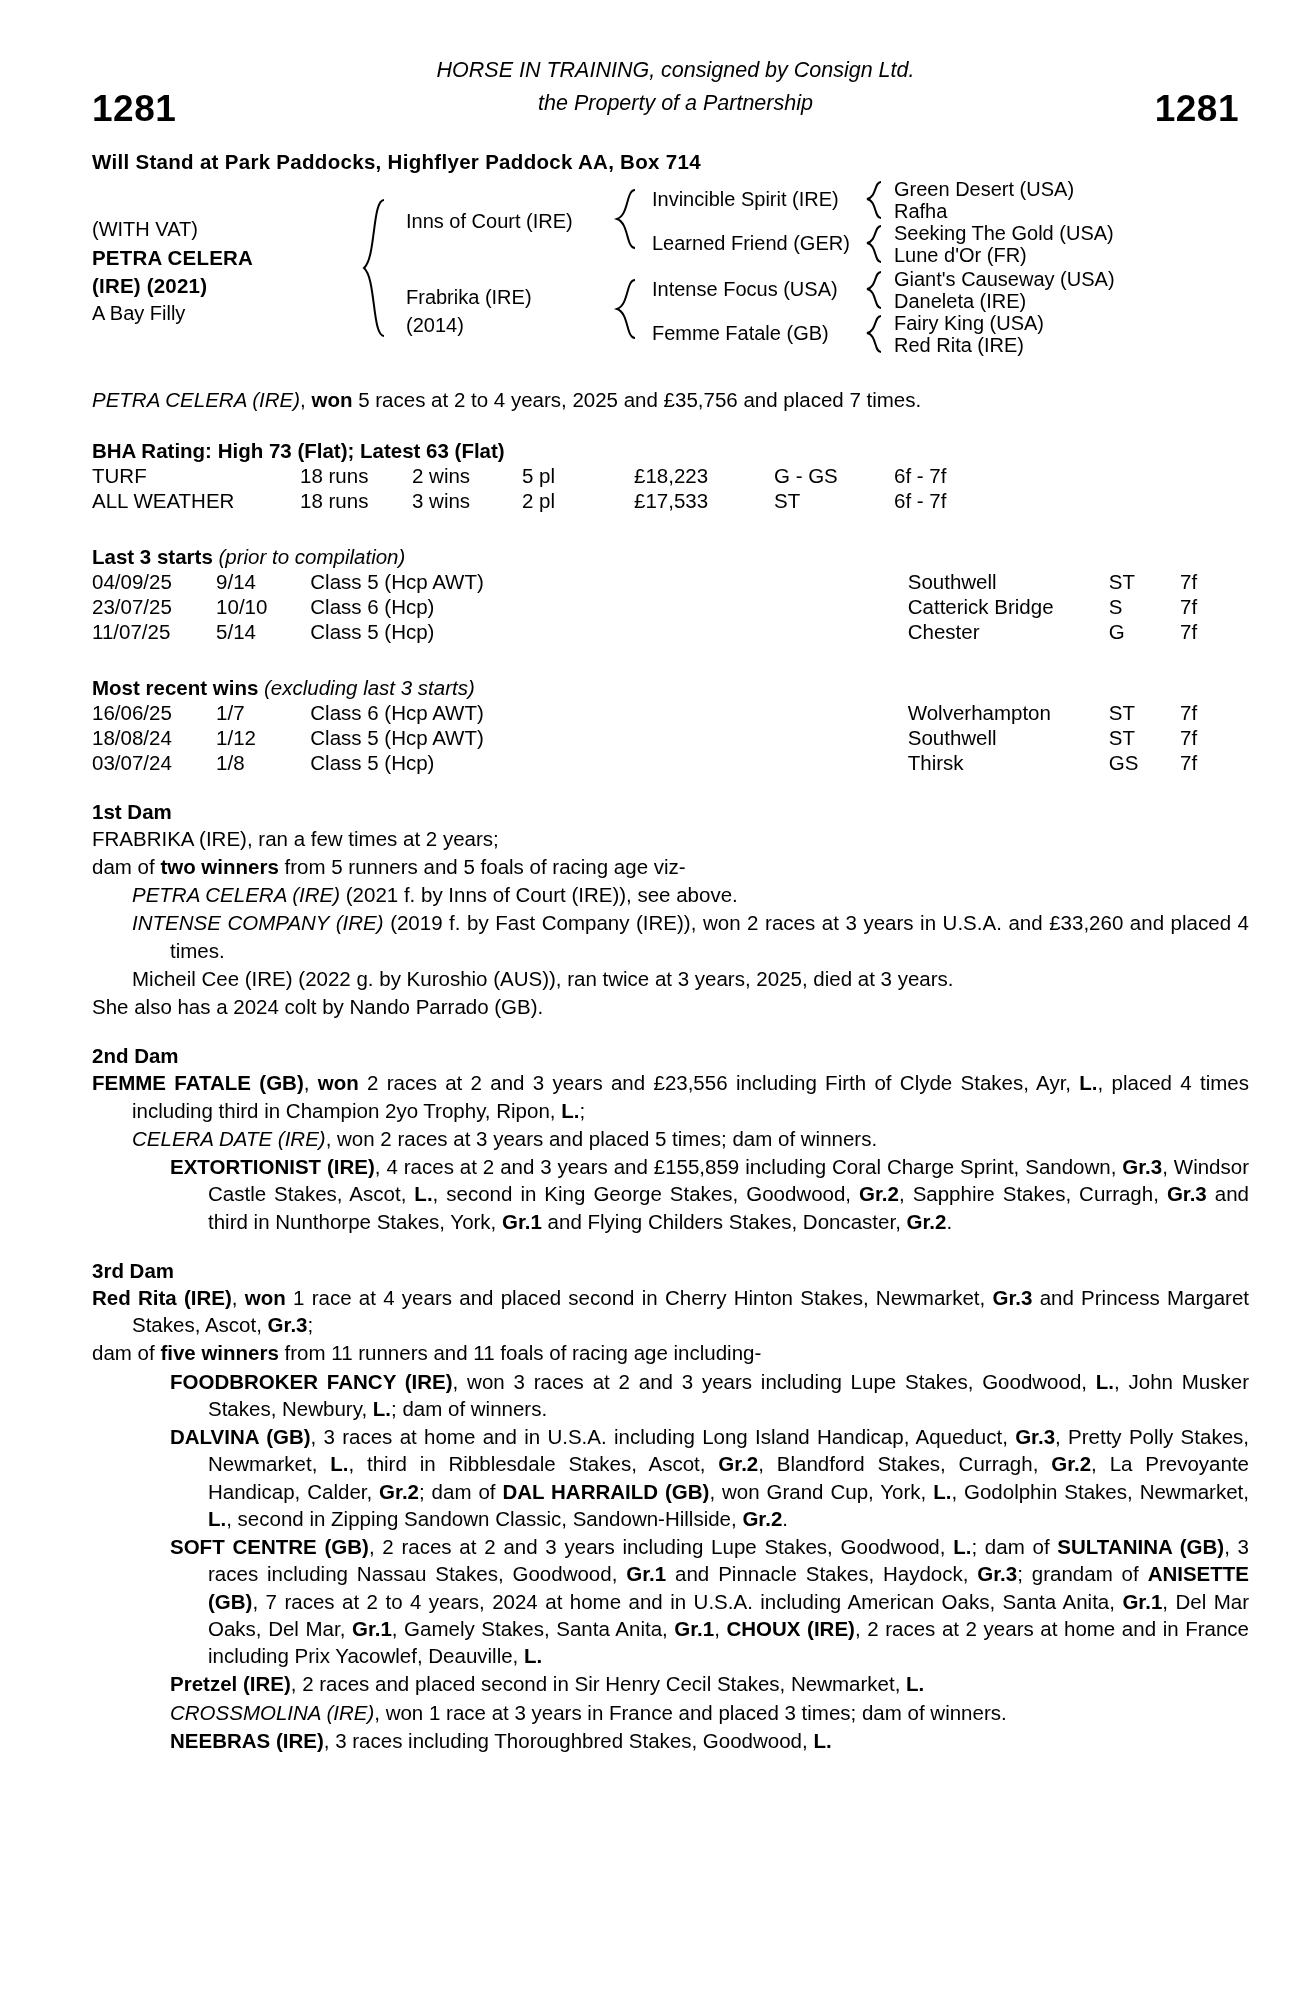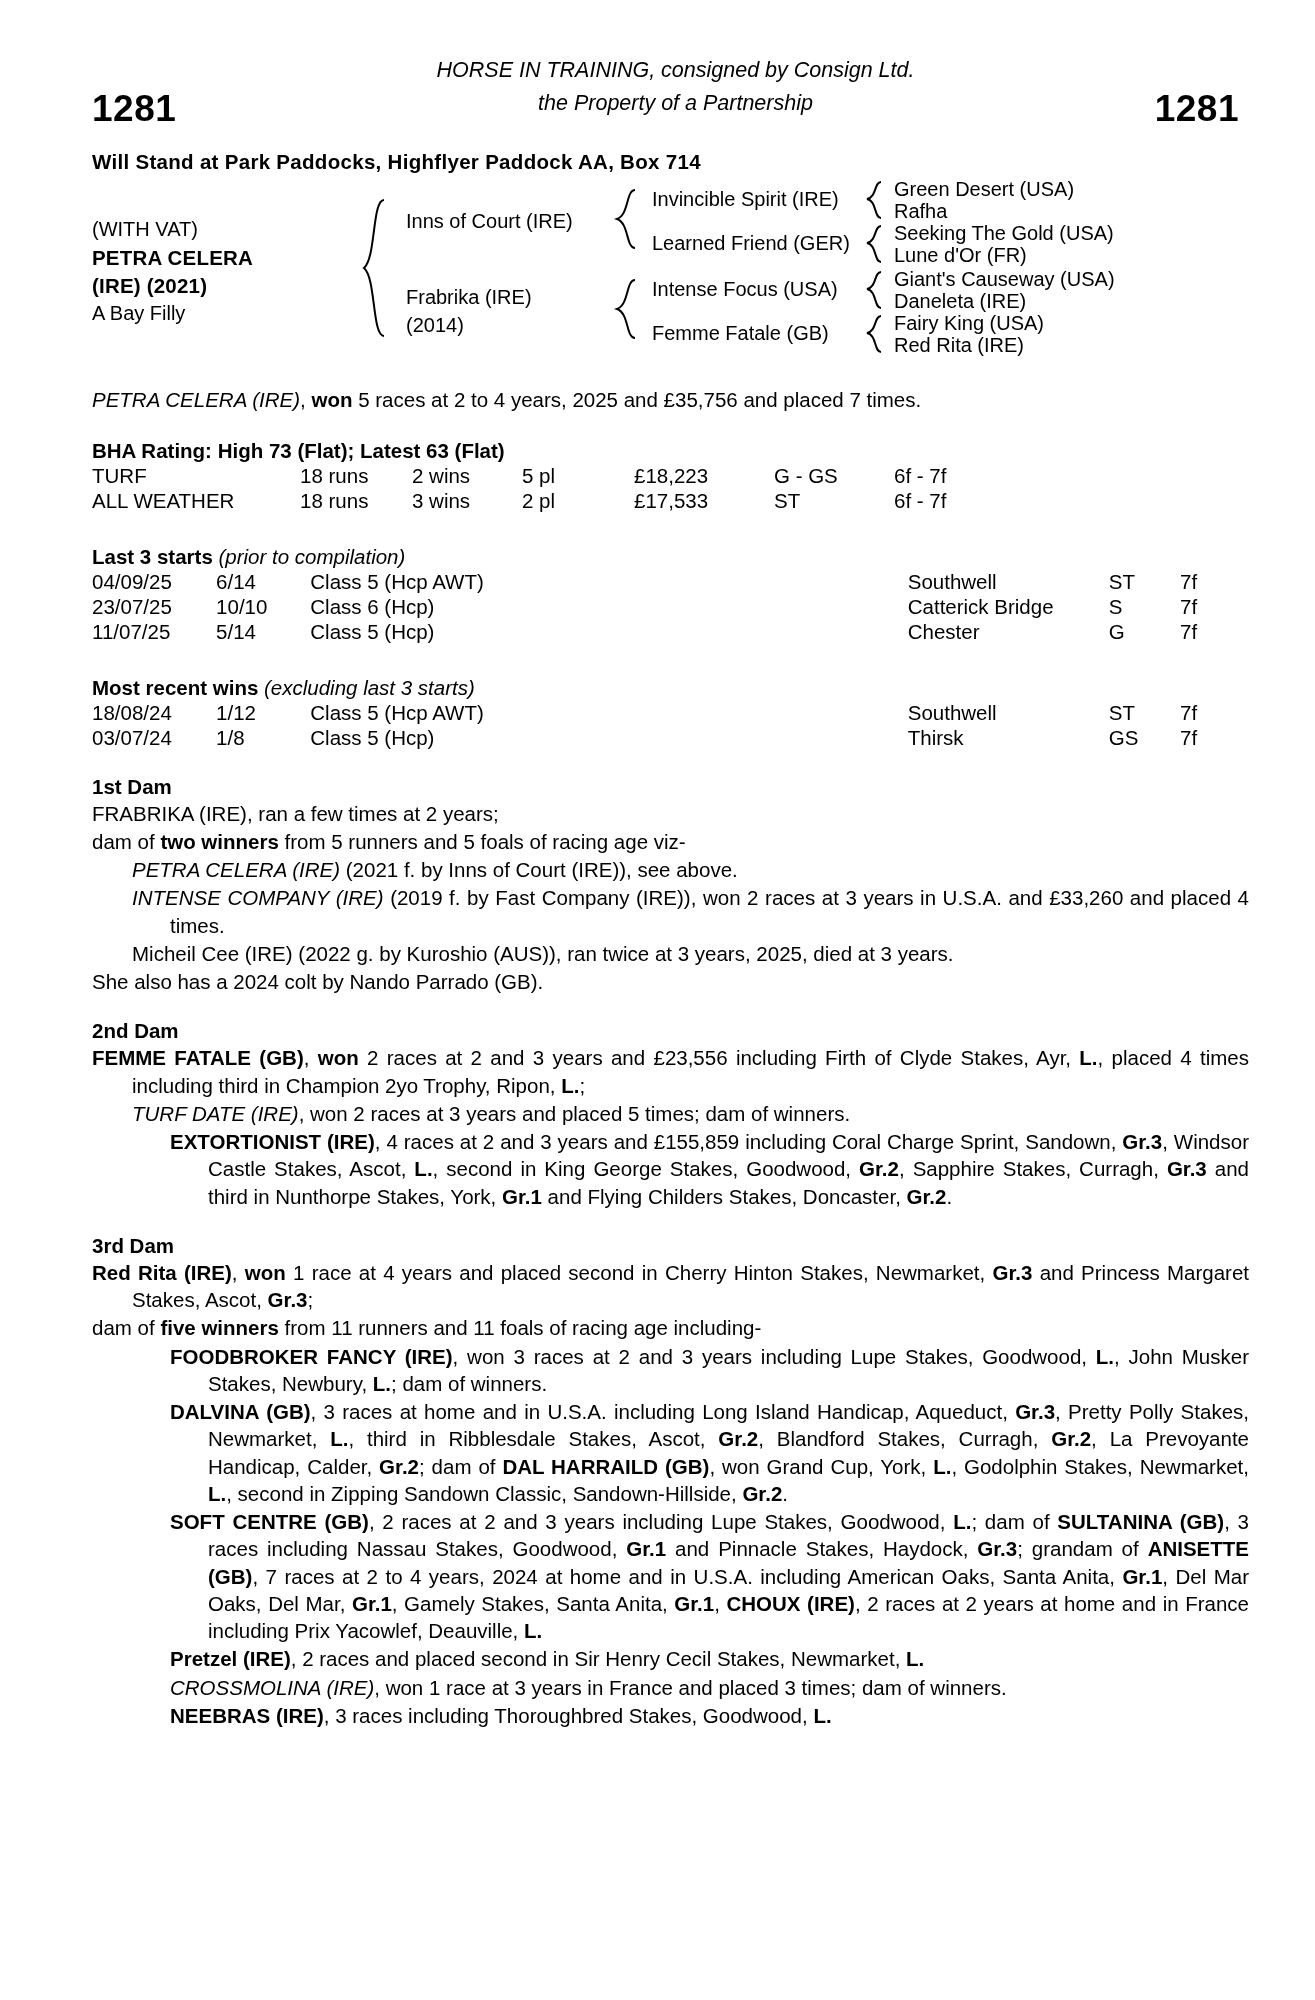--- a/index.html
+++ b/index.html
@@ -299,21 +299,21 @@
   </tbody>
     </table>
 
   <div class="section-head">
     <span>Last 3 starts</span><span class="sub"> (prior to compilation)</span>
   </div>
   <table class="runs">
     <tbody>
         <tr>
       <td class="r1">04/09/25</td>
-      <td class="r2">6/14</td>
+      <td class="r2">9/14</td>
       <td class="r3">Class 5 (Hcp AWT)</td>
       <td class="r4">Southwell</td>
       <td class="r5">ST</td>
       <td class="r6">7f</td>
     </tr>
     <tr>
       <td class="r1">23/07/25</td>
       <td class="r2">10/10</td>
       <td class="r3">Class 6 (Hcp)</td>
       <td class="r4">Catterick Bridge</td>
@@ -329,20 +329,28 @@
       <td class="r6">7f</td>
     </tr>
   </tbody>
     </table>
 
   <div class="section-head">
     <span>Most recent wins</span><span class="sub"> (excluding last 3 starts)</span>
   </div>
   <table class="runs">
     <tbody>
+        <tr>
+      <td class="r1">16/06/25</td>
+      <td class="r2">1/7</td>
+      <td class="r3">Class 6 (Hcp AWT)</td>
+      <td class="r4">Wolverhampton</td>
+      <td class="r5">ST</td>
+      <td class="r6">7f</td>
+    </tr>
     <tr>
       <td class="r1">18/08/24</td>
       <td class="r2">1/12</td>
       <td class="r3">Class 5 (Hcp AWT)</td>
       <td class="r4">Southwell</td>
       <td class="r5">ST</td>
       <td class="r6">7f</td>
     </tr>
     <tr>
       <td class="r1">03/07/24</td>
@@ -367,21 +375,21 @@
     <i>INTENSE COMPANY (IRE)</i><span> (2019 f. by Fast Company (IRE)), won 2 races at 3 years in U.S.A. and £33,260 and placed 4 times.</span>
   </div>
   <div class="para nj hang1">Micheil Cee (IRE) (2022 g. by Kuroshio (AUS)), ran twice at 3 years, 2025, died at 3 years.</div>
   <div class="para nj">She also has a 2024 colt by Nando Parrado (GB).</div>
 
   <div class="dam-head">2nd Dam</div>
   <div class="para" style="padding-left:40px; text-indent:-40px;">
     <b>FEMME FATALE (GB)</b><span>, </span><b>won</b><span> 2 races at 2 and 3 years and £23,556 including Firth of Clyde Stakes, Ayr, </span><b>L.</b><span>, placed 4 times including third in Champion 2yo Trophy, Ripon, </span><b>L.</b><span>;</span>
   </div>
   <div class="para nj hang1">
-    <i>TURF DATE (IRE)</i><span>, won 2 races at 3 years and placed 5 times; dam of winners.</span>
+    <i>CELERA DATE (IRE)</i><span>, won 2 races at 3 years and placed 5 times; dam of winners.</span>
   </div>
   <div class="para" style="padding-left:116px; text-indent:-38px;">
     <b>EXTORTIONIST (IRE)</b><span>, 4 races at 2 and 3 years and £155,859 including Coral Charge Sprint, Sandown, <b>Gr.3</b>, Windsor Castle Stakes, Ascot, <b>L.</b>, second in King George Stakes, Goodwood, <b>Gr.2</b>, Sapphire Stakes, Curragh, <b>Gr.3</b> and third in Nunthorpe Stakes, York, <b>Gr.1</b> and Flying Childers Stakes, Doncaster, <b>Gr.2</b>.</span>
   </div>
 
   <div class="dam-head">3rd Dam</div>
   <div class="para" style="padding-left:40px; text-indent:-40px;">
     <b>Red Rita (IRE)</b><span>, </span><b>won</b><span> 1 race at 4 years and placed second in Cherry Hinton Stakes, Newmarket, <b>Gr.3</b> and Princess Margaret Stakes, Ascot, <b>Gr.3</b>;</span>
   </div>
   <div class="para nj">

